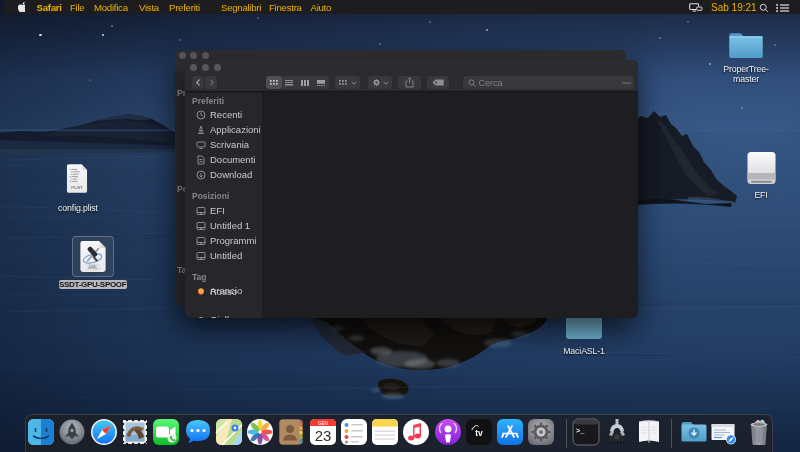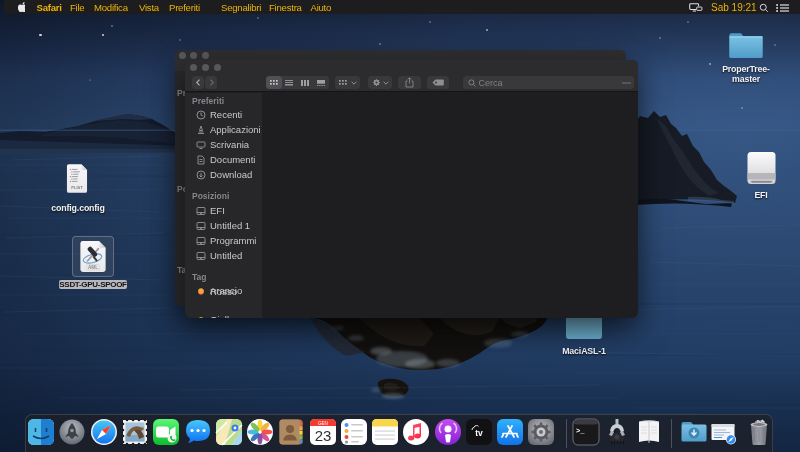--- a/index.html
+++ b/index.html
@@ -1,21 +1,21 @@
 <!DOCTYPE html>
 <html><head><meta charset="utf-8">
 <style>
 *{margin:0;padding:0;box-sizing:border-box}
 html,body{width:800px;height:452px;overflow:hidden;background:#0e1628}
 body{font-family:"Liberation Sans",sans-serif;position:relative}
 .abs{position:absolute}
 #wall{position:absolute;left:0;top:0}
 #menubar{position:absolute;left:4px;top:0;width:800px;height:14px;background:#1d1d20;color:#eab308}
 #menubar span{position:absolute;top:1.5px;white-space:nowrap;font-size:9.6px;letter-spacing:-0.25px}
-.dlabel{position:absolute;color:#f2f2f4;font-size:8.8px;font-weight:bold;text-align:center;text-shadow:0 1px 2px rgba(0,0,0,.85);line-height:9.5px;letter-spacing:-0.15px}
+.dlabel{position:absolute;color:#f2f2f4;font-size:8.8px;font-weight:normal;text-align:center;text-shadow:0 1px 2px rgba(0,0,0,.85);line-height:9.5px;letter-spacing:-0.15px}
 
 #winback{position:absolute;left:175px;top:50px;width:451px;height:256px;background:#29292c;border-radius:6px;box-shadow:0 12px 30px rgba(0,0,0,.48);}
 #winback .tbar{position:absolute;left:0;top:0;width:100%;height:21px;background:#2e2e31;border-radius:6px 6px 0 0}
 #winfront{position:absolute;left:185px;top:60px;width:453px;height:258px;background:#1e1e21;border-radius:6px;box-shadow:0 12px 30px rgba(0,0,0,.5);overflow:hidden}
 #ftitle{position:absolute;left:0;top:0;width:100%;height:12.5px;background:#2c2c2e}
 #ftool{position:absolute;left:0;top:12.5px;width:100%;height:19px;background:#2c2c2e;border-bottom:1px solid #151517}
 .tl{position:absolute;width:7px;height:7px;border-radius:50%;background:#58585c}
 .tbtn{position:absolute;top:16px;height:12.5px;background:#39393c;border-radius:3.5px}
 #fsidebar{position:absolute;left:0;top:32.5px;width:76.5px;height:225.5px;background:#27272a;font-size:9.5px;color:#c9c9cc;overflow:hidden}
 #fsidebar .hdr{position:absolute;left:7px;color:#85858a;font-size:8.5px;font-weight:bold}
@@ -226,27 +226,27 @@
           <path d="M11 61.2 h38"></path>
           <path d="M11 62.6 h38"></path>
         </g>
 </symbol>
 </defs>
 </svg>
 
 <svg class="abs" style="left:66px;top:163px" width="22" height="31">
     <use href="#plistdoc"></use>
   </svg>
-<div class="dlabel" style="left:38px;top:204px;width:80px">config.config</div>
+<div class="dlabel" style="left:38px;top:204px;width:80px">config.plist</div>
 
 <div class="abs" style="left:72px;top:236px;width:42px;height:41px;background:rgba(95,105,120,.28);border:1.5px solid rgba(150,155,168,.5);border-radius:4px"></div>
 <svg class="abs" style="left:79px;top:240px" width="28" height="33">
     <use href="#amldoc"></use>
   </svg>
-<div class="abs" style="left:59px;top:279.5px;width:68px;height:9.5px;background:#b7b7bc;border-radius:2px;color:#141416;font-size:8px;font-weight:bold;text-align:center;line-height:9.5px;letter-spacing:-0.3px;white-space:nowrap">SSDT-GPU-SPOOF</div>
+<div class="abs" style="left:59px;top:279.5px;width:68px;height:9.5px;background:#b7b7bc;border-radius:2px;color:#141416;font-size:8px;font-weight:bold;line-height:9.5px;letter-spacing:-0.3px;white-space:nowrap">SSDT-GPU-SPOOF</div>
 
 <svg class="abs" style="left:728px;top:30px" width="36" height="29">
     <use href="#folder"></use>
   </svg>
 <div class="dlabel" style="left:706px;top:65px;width:80px">ProperTree-<br>master</div>
 
 <svg class="abs" style="left:746px;top:151px" width="31" height="34">
     <use href="#drive"></use>
   </svg>
 <div class="dlabel" style="left:721px;top:191px;width:80px">EFI</div>

